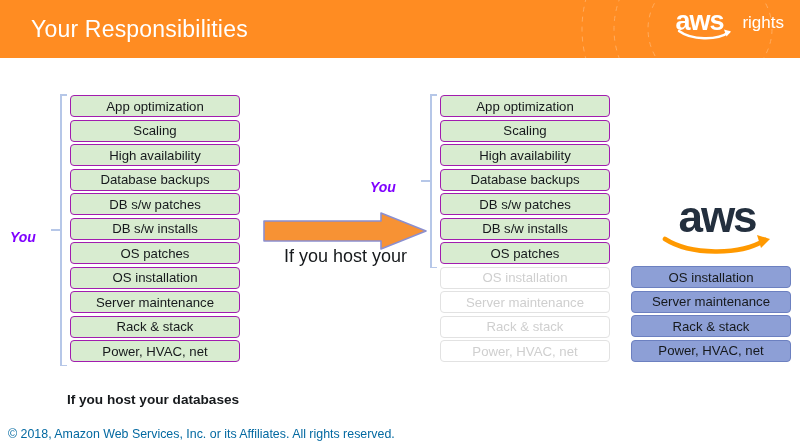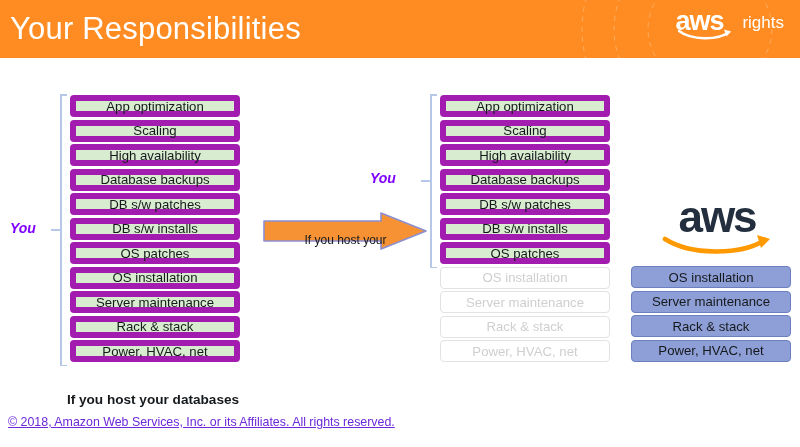--- a/index.html
+++ b/index.html
@@ -11,22 +11,22 @@
     position:relative;
   }
   
   .header{
     position:absolute;left:0;top:0;width:800px;height:58px;
     background:#ff8c22;
     overflow:hidden;
   }
   .header-arcs{position:absolute;right:0;top:0;width:240px;height:58px;opacity:.55;}
   .slide-title{
-    position:absolute;left:10px;top:6px;
-    font-size:31px;font-weight:300;color:#ffffff;
+    position:absolute;left:31px;top:6px;
+    font-size:23px;font-weight:300;color:#ffffff;
     letter-spacing:.2px;line-height:46px;white-space:nowrap;
   }
   .aws-academy{
     position:absolute;right:16px;top:8px;
     display:flex;align-items:flex-start;gap:7px;
   }
   .aws-academy .aws-word{position:relative;width:60px;height:34px;}
   .aws-academy .aws-text{
     font-size:27px;font-weight:700;color:#fff;line-height:26px;
     letter-spacing:-1px;
@@ -42,21 +42,21 @@
     position:absolute;left:0;
     display:flex;align-items:center;justify-content:center;
     box-sizing:border-box;
     font-size:13.2px;
     border-radius:4px;
     white-space:nowrap;
     height:22px;
   }
   .box.green{
     background:#d8ecd0;
-    border:6px solid #a21caf;
+    border:1px solid #a21caf;
     color:#16191c;
   }
   .box.ghost{
     background:#ffffff;
     border:1px solid #e2e2e2;
     color:#cfcfcf;
   }
   .box.blue{
     background:#8d9fd6;
     border:1px solid #6c80c0;
@@ -64,46 +64,46 @@
   }
 
   
   .bracket{position:absolute;}
   .bracket .vline{position:absolute;left:0;top:0;width:1.5px;background:#b6c7e8;}
   .bracket .tip{position:absolute;width:9px;height:1.5px;background:#b6c7e8;}
   .bracket .cap{position:absolute;left:0;width:7px;height:1.5px;background:#b6c7e8;}
 
   .you-label{
     position:absolute;
-    color:#7f00ff;font-style:italic;font-weight:700;font-size:14px;
+    color:#7f00ff;font-style:italic;font-weight:700;font-size:14px;margin-top:9px;
   }
 
   
   .arrow-wrap{position:absolute;left:263px;top:212px;width:165px;height:38px;}
 
   .mid-caption{
-    position:absolute;left:258px;top:232px;width:175px;
-    text-align:center;font-size:12px;color:#16191c;line-height:17px;
+    position:absolute;left:258px;top:248px;width:175px;
+    text-align:center;font-size:18px;color:#16191c;line-height:17px;
   }
 
   .left-caption{
     position:absolute;left:18px;top:383px;width:270px;
     text-align:center;font-size:13.6px;font-weight:700;color:#16191c;line-height:18px;margin-top:8px;
   }
 
   
   .aws-logo-right{position:absolute;left:658px;top:198px;width:118px;height:58px;}
   .aws-logo-right .wordmark{
     position:absolute;left:0;top:-6px;width:118px;text-align:center;
     font-size:44px;font-weight:700;color:#232f3e;letter-spacing:-2px;line-height:50px;
   }
 
   .footer{
-    position:absolute;left:8px;top:415px;
-    font-size:12.4px;color:#6d28d9;text-decoration:underline;
+    position:absolute;left:8px;top:427px;
+    font-size:12.4px;color:#0369a1;
   }
 </style>
 </head>
 <body>
 
 <div class="header">
   <svg class="header-arcs" viewBox="0 0 240 58" preserveAspectRatio="none">
     <g fill="none" stroke="#ffffff" stroke-width="1" stroke-dasharray="5 5" opacity="0.5">
       <ellipse cx="150" cy="29" rx="62" ry="58"></ellipse>
       <ellipse cx="150" cy="29" rx="96" ry="90"></ellipse>

